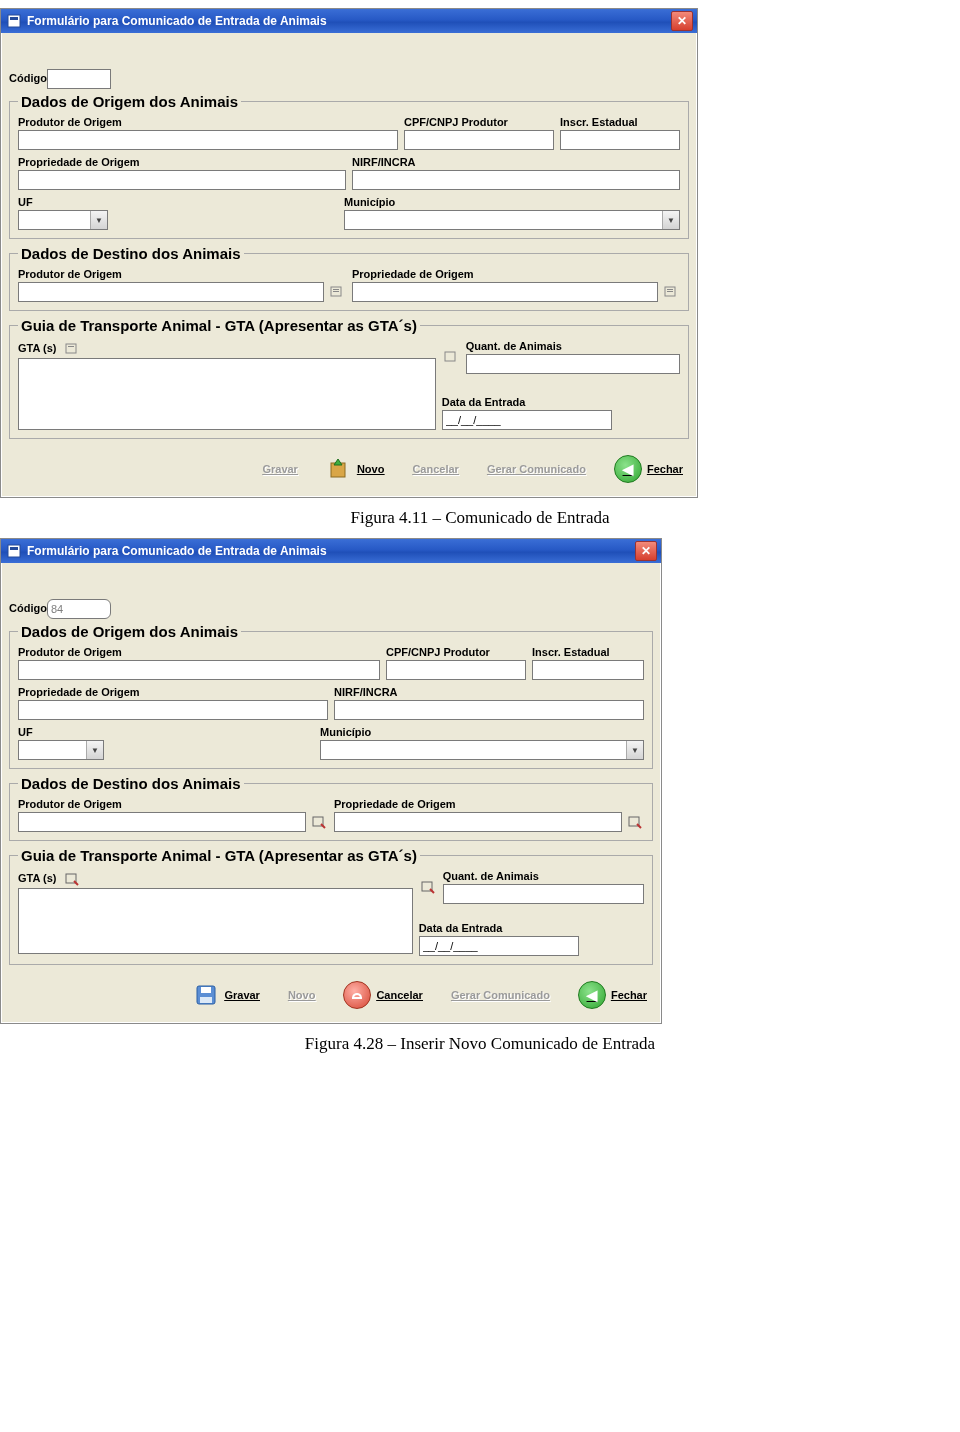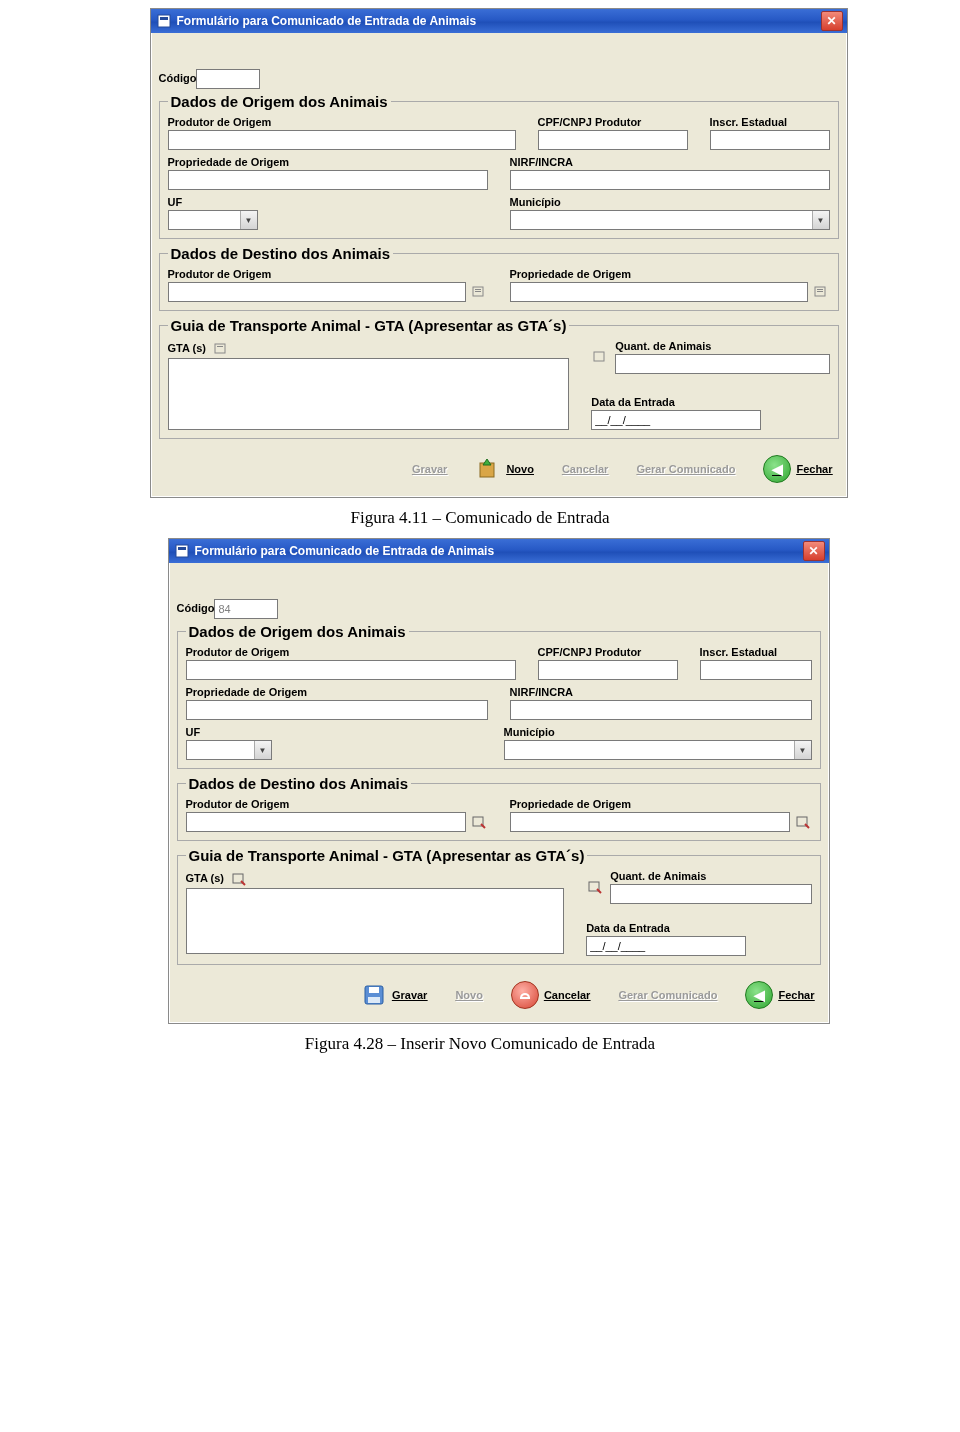--- a/index.html
+++ b/index.html
@@ -10,23 +10,22 @@
     font-size: 16px;
     color: #000;
     width: 960px;
   }
   .page {
     width: 960px;
     padding: 8px 0 20px 0;
   }
   .win-wrap {
     display: flex;
-    justify-content: center;
+    justify-content: flex-start;
     margin-bottom: 10px;
-    padding-left: 37px;
   }
   
   .window {
     background: #ECE9D8;
     border: 1px solid #8a8a8a;
     width: 696px;
     box-shadow: 0 0 0 1px #fff inset;
   }
   .window.small { width: 660px; }
   .titlebar {
@@ -85,21 +84,21 @@
   fieldset.group {
     border: 1px solid #aaa;
     margin: 4px 0 6px 0;
     padding: 4px 8px 8px 8px;
   }
   fieldset.group > legend {
     font-weight: bold;
     font-size: 15px;
     padding: 0 3px;
   }
-  .row { display: flex; gap: 22px; margin-top: 2px; }
+  .row { display: flex; gap: 6px; margin-top: 2px; }
   .col { display: flex; flex-direction: column; }
   .col .lbl { font-weight: bold; }
   input.txt, .txt-display {
     height: 20px;
     border: 1px solid #7a7a7a;
     background: #fff;
     padding: 0 3px;
     font-family: Tahoma, Arial, sans-serif;
     font-size: 11px;
     box-sizing: border-box;
@@ -379,21 +378,21 @@
           </span>
           <span>Formulário para Comunicado de Entrada de Animais</span>
         </div>
         <div class="close-btn">
           <span>✕</span>
         </div>
       </div>
       <div class="client">
         <div class="codigo-row">
           <span class="lbl">Código</span>
-          <input class="txt txt-disabled" style="width: 64px;" readonly="" value="84">
+          <input class="txt txt-disabled" style="width: 64px; border-radius: 6px;" readonly="" value="84">
         </div>
 
         <fieldset class="group">
           <legend>Dados de Origem dos Animais</legend>
           <div class="row">
             <div class="col" style="flex:1 1 52%">
               <span class="lbl">Produtor de Origem</span>
               <input class="txt" style="">
             </div>
             <div class="col" style="width:140px">

